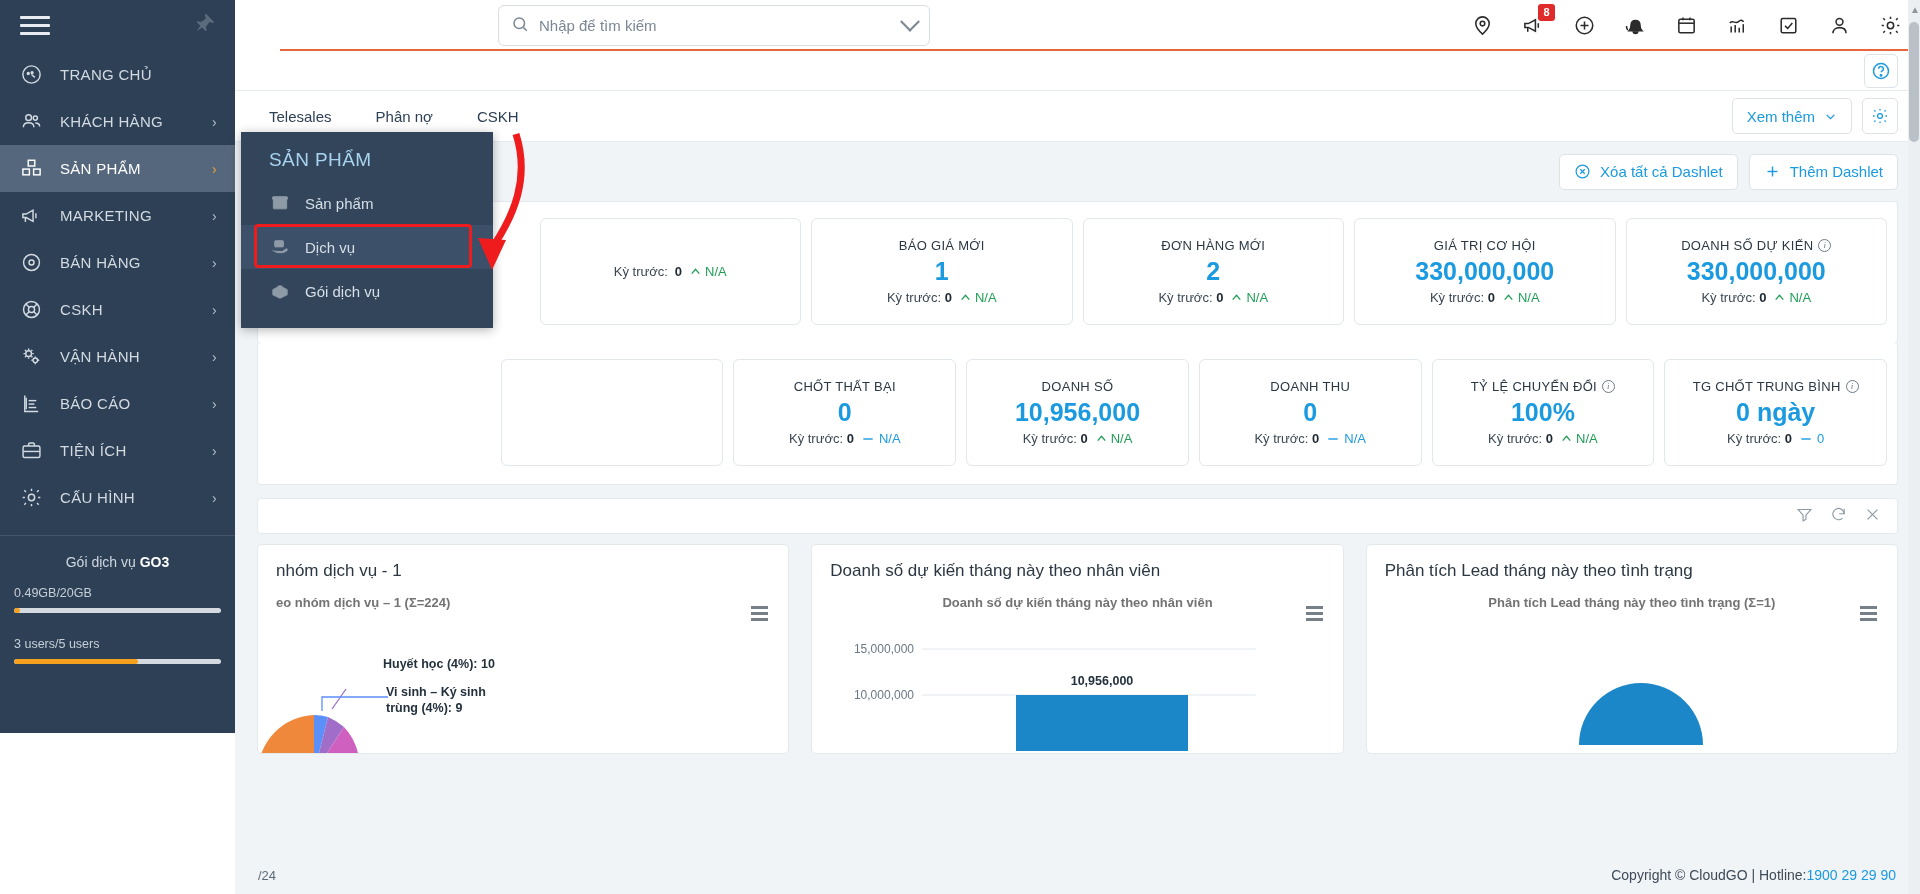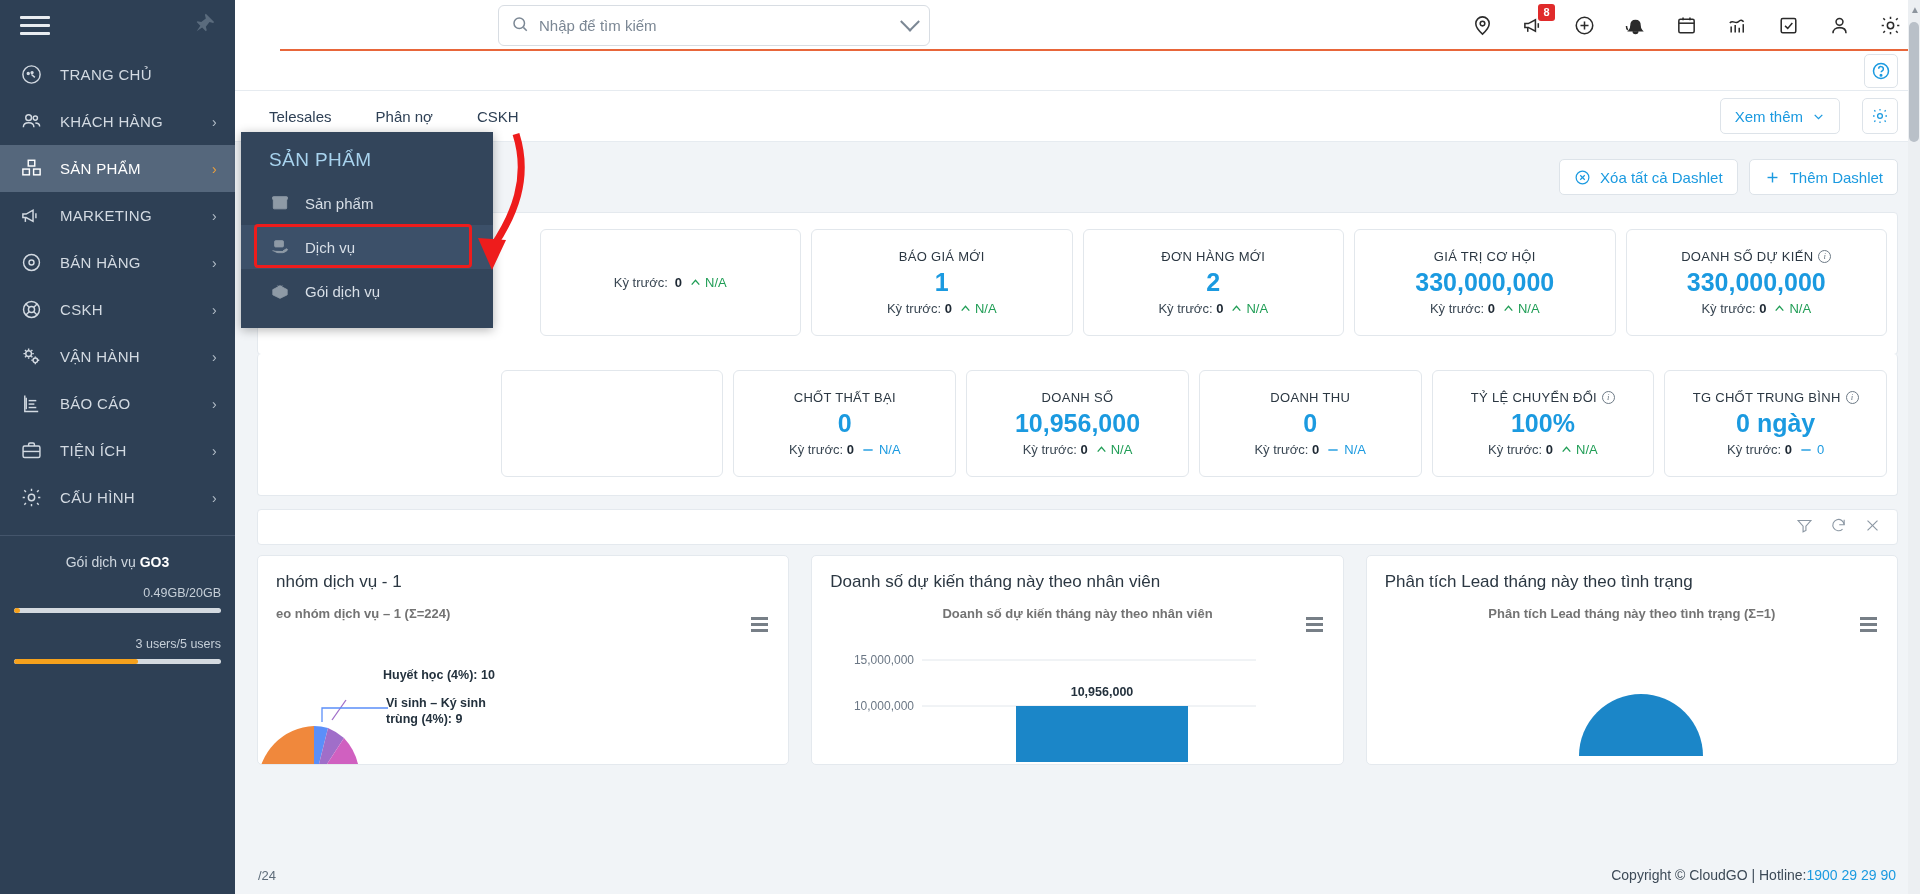--- a/index.html
+++ b/index.html
@@ -41,21 +41,21 @@
            display: flex; align-items: center; justify-content: center; cursor: pointer; }
   .badge {
     position: absolute; top: -10px; right: -10px;
     background: #e02b2b; color: #fff; font-size: 11px; font-weight: bold;
     border-radius: 3px; min-width: 17px; height: 17px; line-height: 17px;
     text-align: center; padding: 0 3px;
   }
 
   
   .sidebar {
-    position: absolute; left: 0; top: 0; width: 235px; height: 894px;
+    position: absolute; left: 0; top: 0; width: 235px; height: 733px;
     background: #2e4055; color: #cdd5de; z-index: 40;
   }
   .sb-head { height: 51px; display: flex; align-items: center;
              justify-content: space-between; padding: 0 20px; }
   .hamburger { width: 30px; }
   .hamburger span { display: block; height: 3px; background: #e9edf1;
                     margin: 5px 0; border-radius: 1px; }
   .pin { color: #5a6b7d; font-size: 20px; }
   .sb-item {
     height: 47px; display: flex; align-items: center; gap: 16px;
@@ -64,21 +64,21 @@
   }
   .sb-item.active { background: #55677c; color: #ffffff; }
   .sb-item .ic { width: 26px; display:flex; justify-content:center; }
   .sb-item .lbl { flex: 1; white-space: nowrap; }
   .sb-item .arrow { font-size: 14px; color: #b4bec9; }
   .sb-item.active .arrow { color: #f0a13a; }
   .sb-sep { height: 1px; background: #44556b; margin: 14px 0 0; }
   .plan { text-align: center; font-size: 14px; color: #cfd7df;
           padding: 18px 8px 16px; }
   .plan b { color: #fff; }
-  .meter-block { padding: 0 14px 4px; text-align: right; }
+  .meter-block { padding: 0 14px 4px; }
   .meter-label { font-size: 12.5px; color: #c6cfd8; margin-bottom: 8px; }
   .meter { height: 5px; background: #d4dae0; border-radius: 3px; position: relative; overflow: hidden; }
   .meter > i { display: block; height: 100%; background: #f5a11d; border-radius: 3px; }
 
   
   .flyout {
     position: absolute; left: 241px; top: 132px; width: 252px; height: 196px;
     background: #33455b; z-index: 60; box-shadow: 0 2px 10px rgba(0,0,0,.3);
   }
   .fly-title { color: #a8d3ee; font-size: 19px; padding: 17px 0 10px 28px; letter-spacing: .4px; }
@@ -106,33 +106,33 @@
   .help-btn {
     width: 34px; height: 34px; border: 1px solid #dde3e9; border-radius: 5px;
     display: flex; align-items: center; justify-content: center; color: #1b9ae0;
     background: #fff; cursor: pointer;
   }
   .tabrow {
     height: 51px; background: #fff; display: flex; align-items: center;
     padding-left: 12px; border-bottom: 1px solid #e6ebf0; position: relative;
   }
   .tab { font-size: 15px; color: #2e4055; padding: 0 22px; cursor: pointer; white-space: nowrap; }
-  .tabrow-right { position: absolute; right: 22px; display: flex; gap: 22px; align-items: center; }
+  .tabrow-right { position: absolute; right: 22px; display: flex; gap: 10px; align-items: center; }
   .btn-outline {
     height: 36px; border: 1px solid #dde3e9; border-radius: 5px; background: #fff;
     color: #1b9ae0; font-size: 15px; display: flex; align-items: center; gap: 9px;
     padding: 0 14px; cursor: pointer; font-family: "Liberation Sans", sans-serif;
   }
   .icon-btn {
     width: 36px; height: 36px; border: 1px solid #dde3e9; border-radius: 5px;
     background: #fff; color: #1b9ae0; display: flex; align-items: center;
     justify-content: center; cursor: pointer;
   }
   .actionbar {
-    height: 70px; display: flex; align-items: center; justify-content: flex-end;
+    height: 59px; display: flex; align-items: center; justify-content: flex-end;
     padding-right: 22px; gap: 11px;
   }
 
   
   .kpi-panel {
     margin: 0 22px; background: #fff; border: 1px solid #e4e9ee; border-radius: 4px;
     padding: 16px 10px 18px; display: grid; grid-template-columns: repeat(6, 1fr);
     gap: 10px;
   }
   .kpi {

